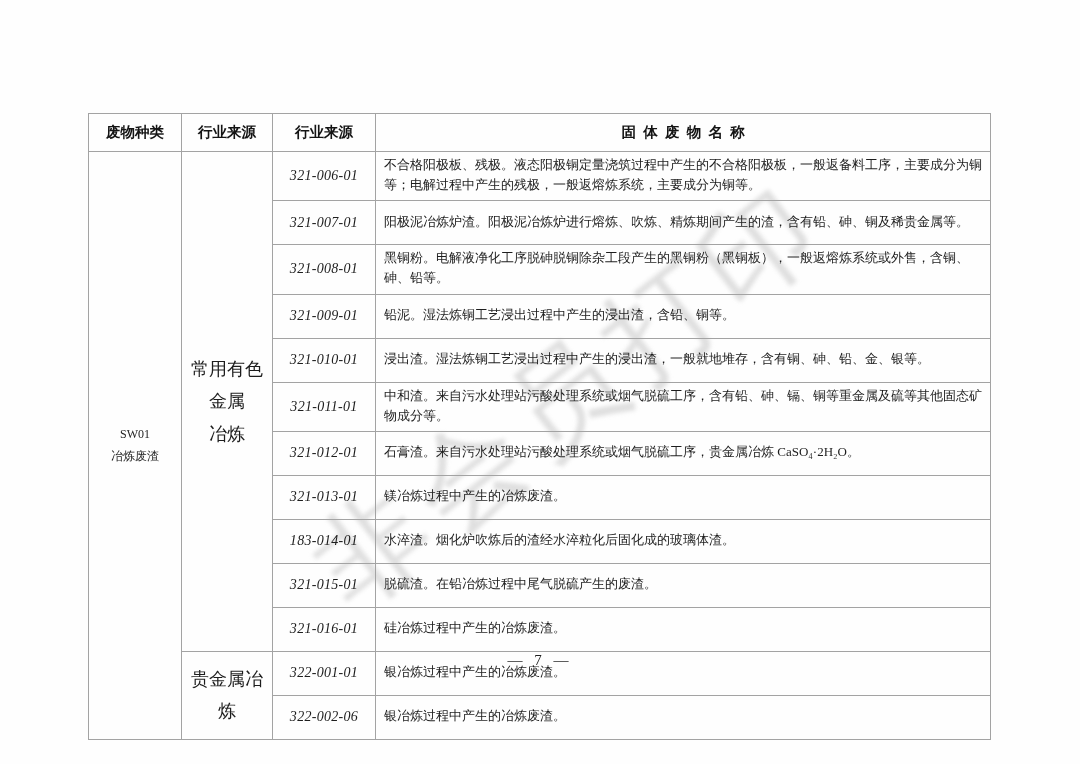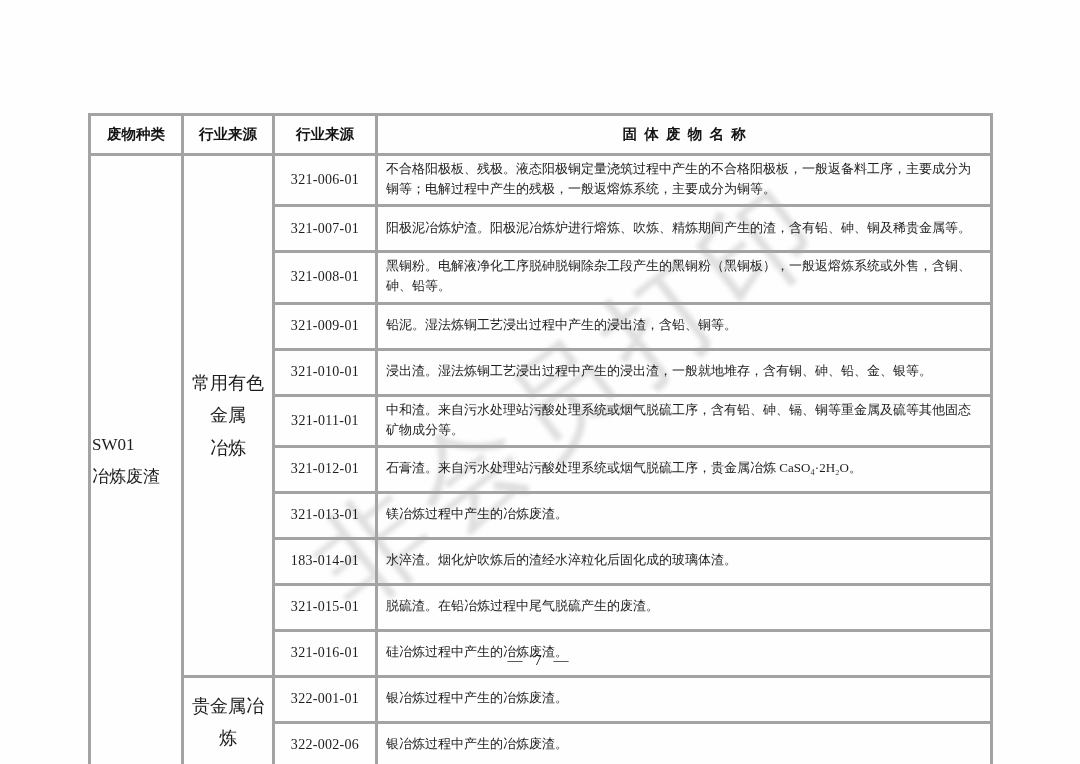--- a/index.html
+++ b/index.html
@@ -14,37 +14,37 @@
     display:flex;align-items:center;justify-content:center;
     transform:rotate(-38deg);
     font-size:110px;font-weight:400;letter-spacing:12px;white-space:nowrap;
     color:#c6c6c6;opacity:.55;filter:blur(2px);
     z-index:0;pointer-events:none;user-select:none;
   }
   table.waste{
     position:absolute;left:88px;top:113px;width:902px;z-index:1;
     border-collapse:collapse;table-layout:fixed;background:transparent;
   }
-  table.waste th,table.waste td{border:3px solid #a3a3a3;background:transparent;}
+  table.waste th,table.waste td{border:1px solid #a3a3a3;background:transparent;}
   table.waste{border:1.5px solid #2e2e2e;}
   thead th{
     height:33px;font-size:14.5px;font-weight:700;text-align:center;
     padding:2px 2px;color:#141414;
   }
   th.name-h{letter-spacing:.5em;text-indent:.5em;}
   td.code{
     text-align:center;font-size:14px;height:35px;color:#1d1d1d;
-    font-family:"Liberation Serif","DejaVu Serif",serif;letter-spacing:.3px;
+    font-family:"Liberation Serif","DejaVu Serif",serif;letter-spacing:.3px;font-style:italic;
   }
   td.desc{
     font-size:13px;line-height:1.55;text-align:left;padding:3px 8px 5px 8px;
     height:35px;vertical-align:middle;color:#1d1d1d;
   }
   td.type-cell{
-    vertical-align:middle;font-size:17px;line-height:1.9;margin-left:33px;
+    text-align:center;vertical-align:middle;font-size:12px;line-height:1.9;margin-left:33px;
   }
   td.industry-cell{
     text-align:center;vertical-align:middle;font-size:18px;line-height:1.8;
     padding:2px 3px;
   }
   .footer{
     position:absolute;left:0;top:652px;width:100%;text-align:center;
     font-size:15px;letter-spacing:4px;z-index:1;color:#1d1d1d;
   }
 </style>

